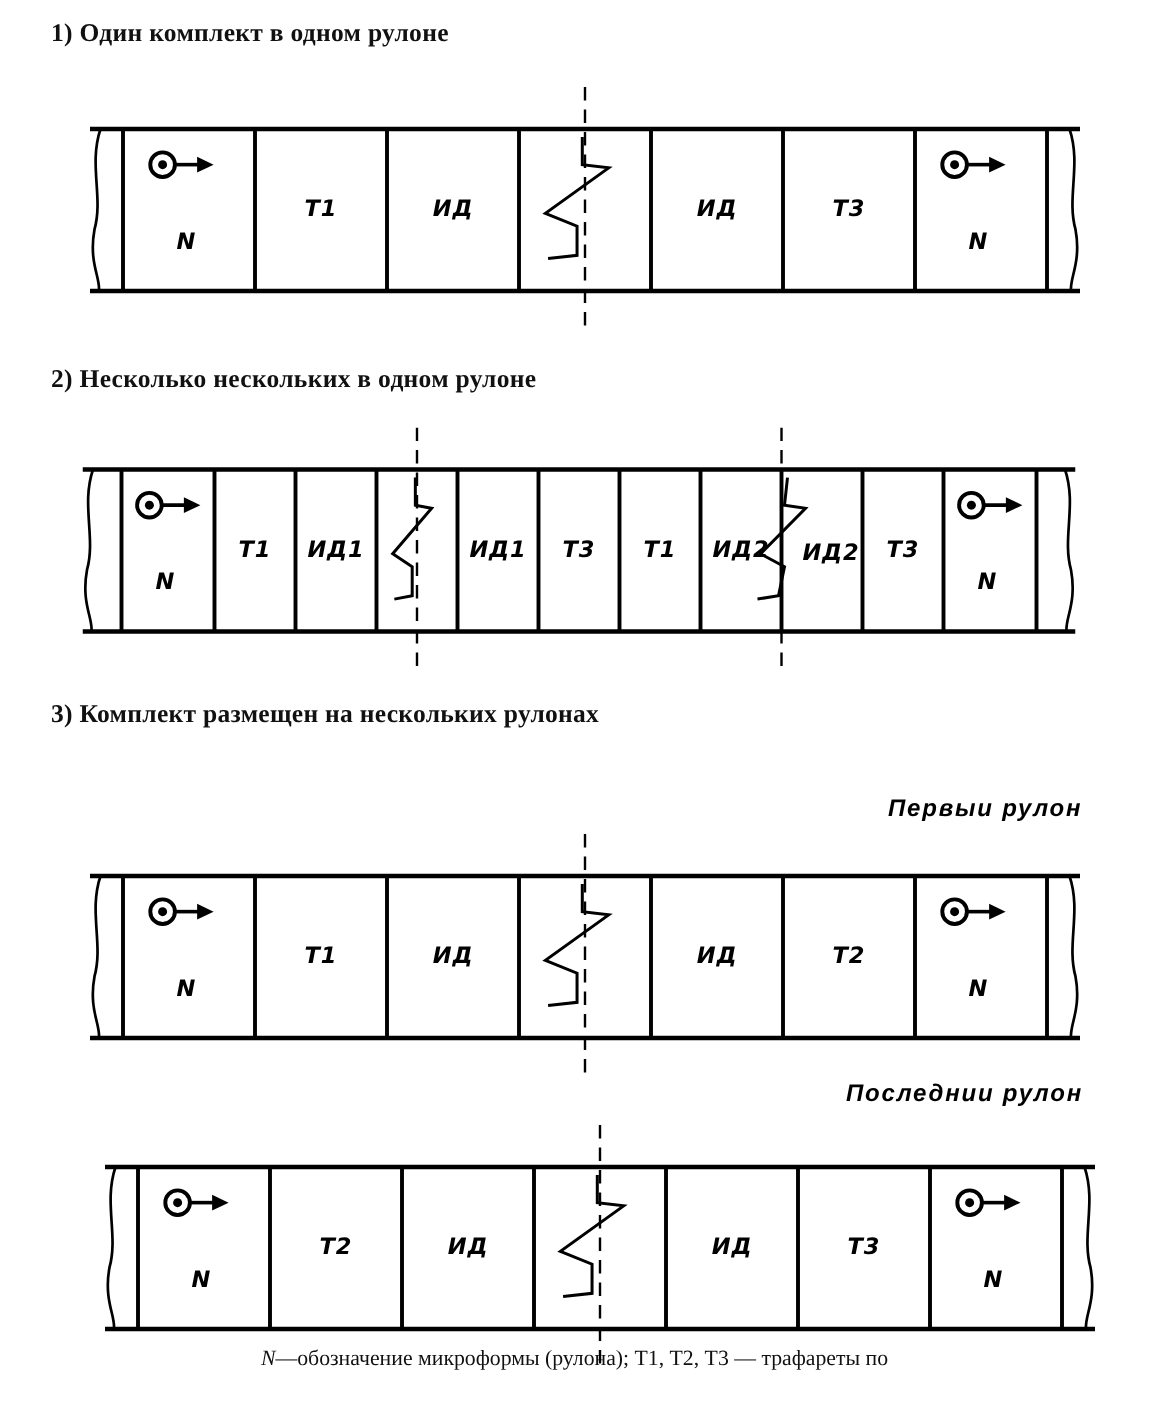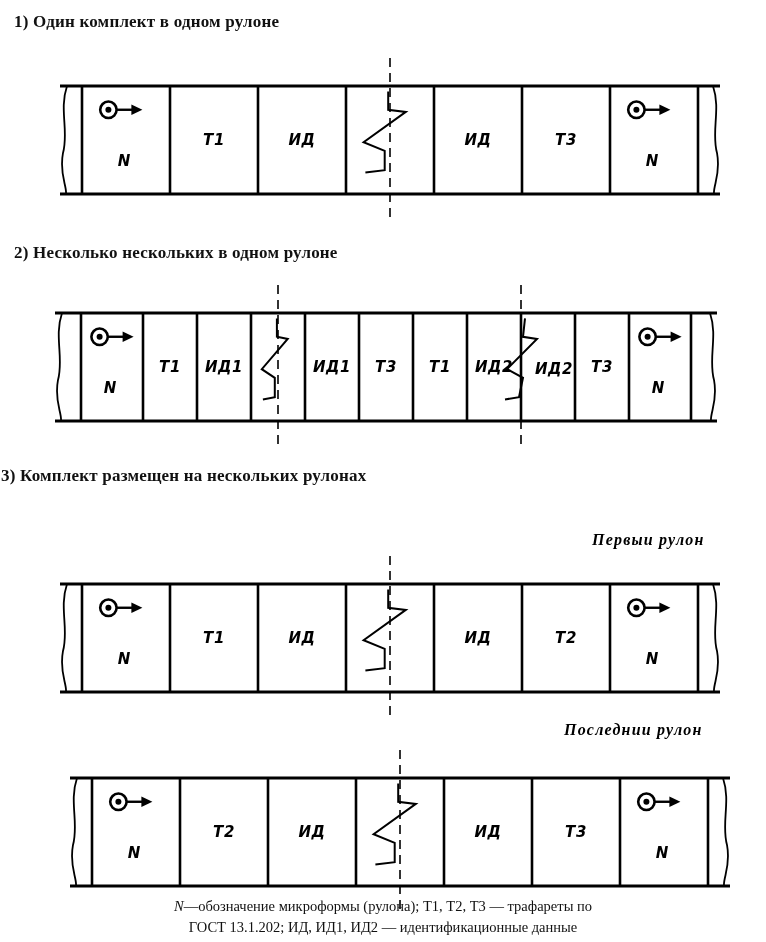--- a/index.html
+++ b/index.html
@@ -18,29 +18,30 @@
 
   
   .heading {
     position: absolute;
     font-family: "Liberation Serif", serif;
     font-weight: bold;
     font-size: 17px;
     letter-spacing: 0.2px;
     white-space: nowrap;
     color: #111;
+    margin-left: 20px;
   }
   #heading-1 { left: 14px; top: 12px; }
   #heading-2 { left: 14px; top: 243px; }
-  #heading-3 { left: 1px; top: 466px; }
+  #heading-3 { left: 14px; top: 466px; }
 
   
   .roll-label {
     position: absolute;
-    font-family: Liberation Serif, serif;
+    font-family: Liberation Sans, sans-serif;
     font-style: italic;
     font-weight: 700;
     font-size: 16px;
     letter-spacing: 1.2px;
     white-space: nowrap;
   }
   #roll-label-first  { left: 592px; top: 531px; }
   #roll-label-last   { left: 564px; top: 721px; }
 
   
@@ -318,14 +319,13 @@
           <line x1="584.4" y1="51.760000000000005" x2="603.4" y2="51.760000000000005" stroke="#000" stroke-width="2.4"></line>
           <polygon points="610.4,51.760000000000005 599.4,46.56 599.4,56.96000000000001" fill="#000"></polygon>
         </g>
         <text x="592" y="103.6" text-anchor="middle" dominant-baseline="middle" class="cell-label-n" fill="#000">N</text>
       </g>
     </svg>
   </div>
 
 <div id="footnote">
   <span class="fn-line"><span class="fn-italic">N</span><span>—обозначение микроформы (рулона);   Т1, Т2, Т3 — трафареты по</span></span>
-  <span class="fn-line">ГОСТ 13.1.202; ИД, ИД1, ИД2 — идентификационные данные</span>
 </div>
 
 </body></html>

